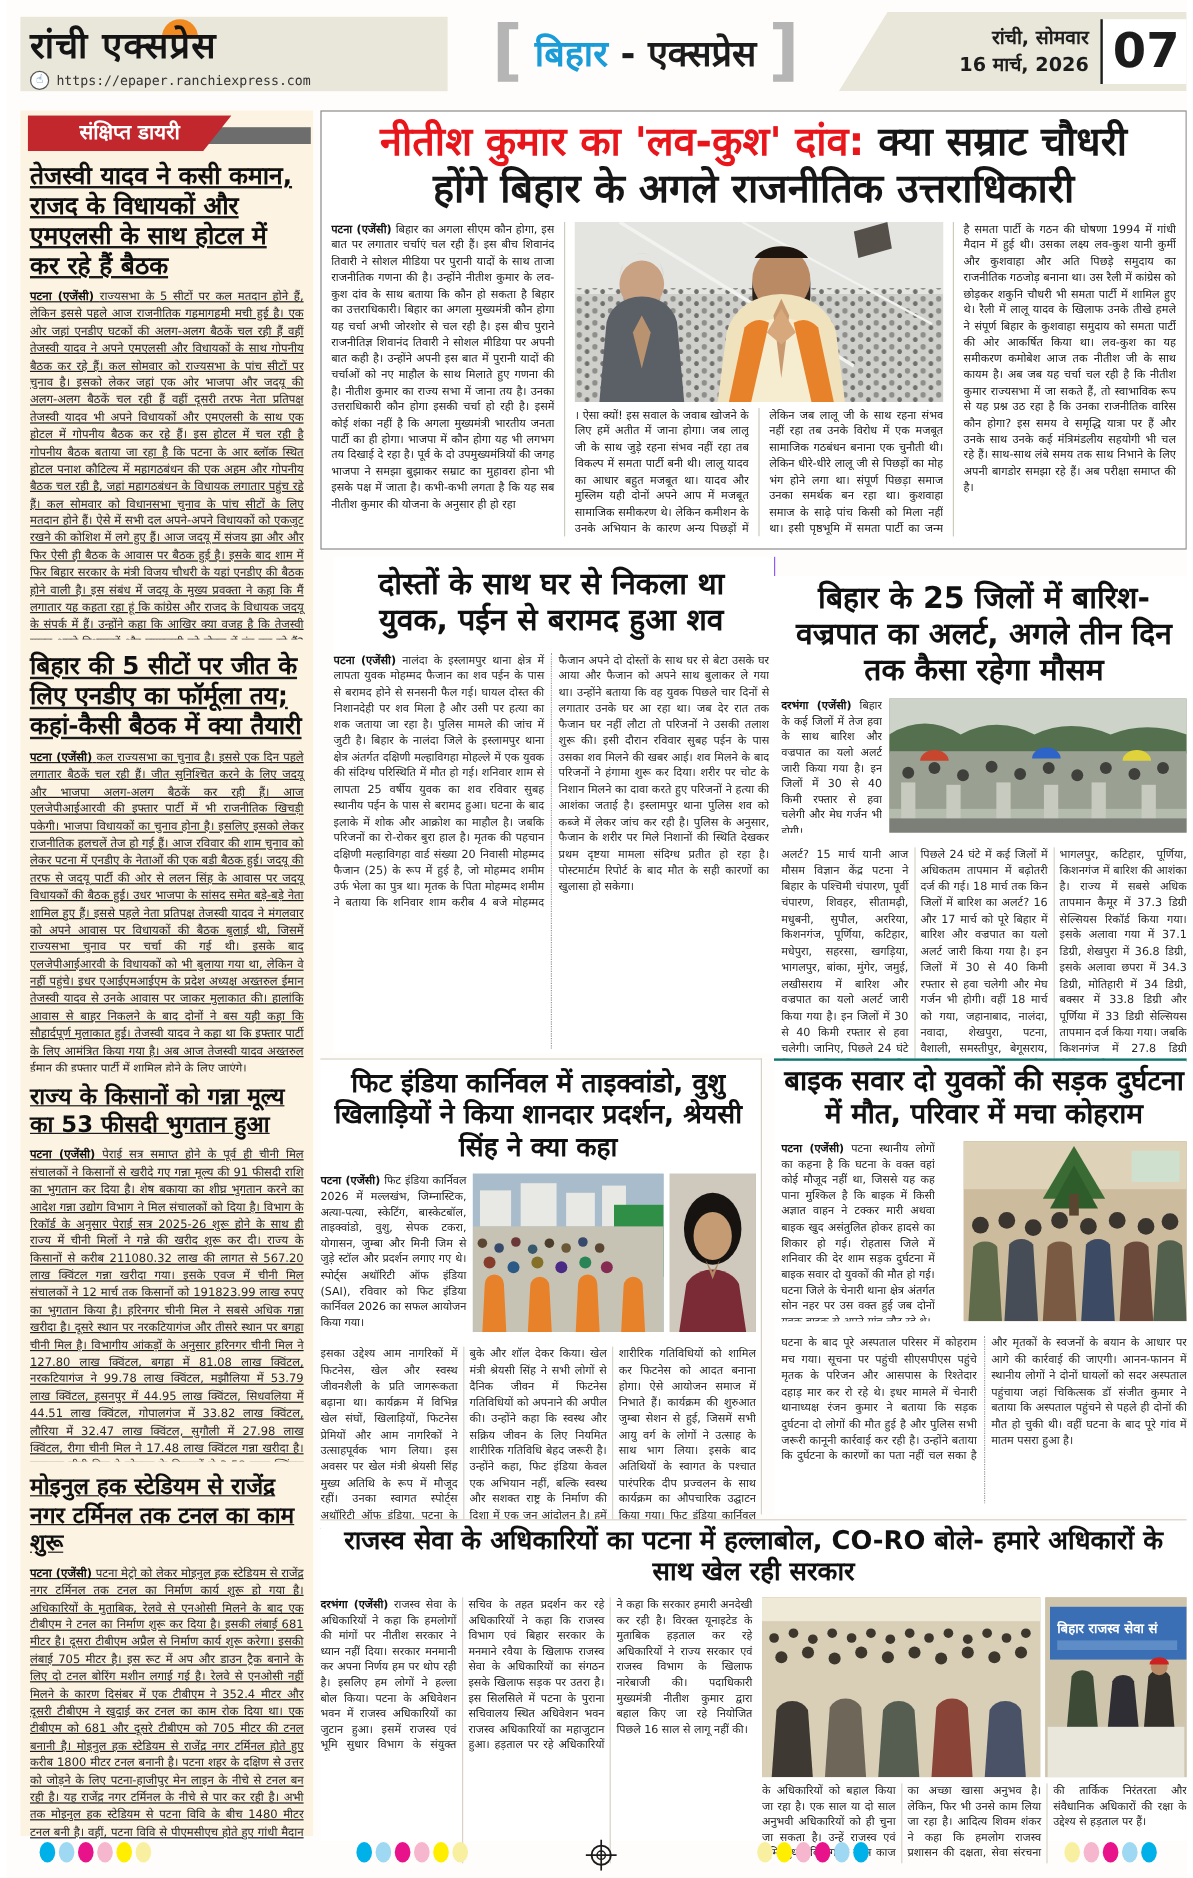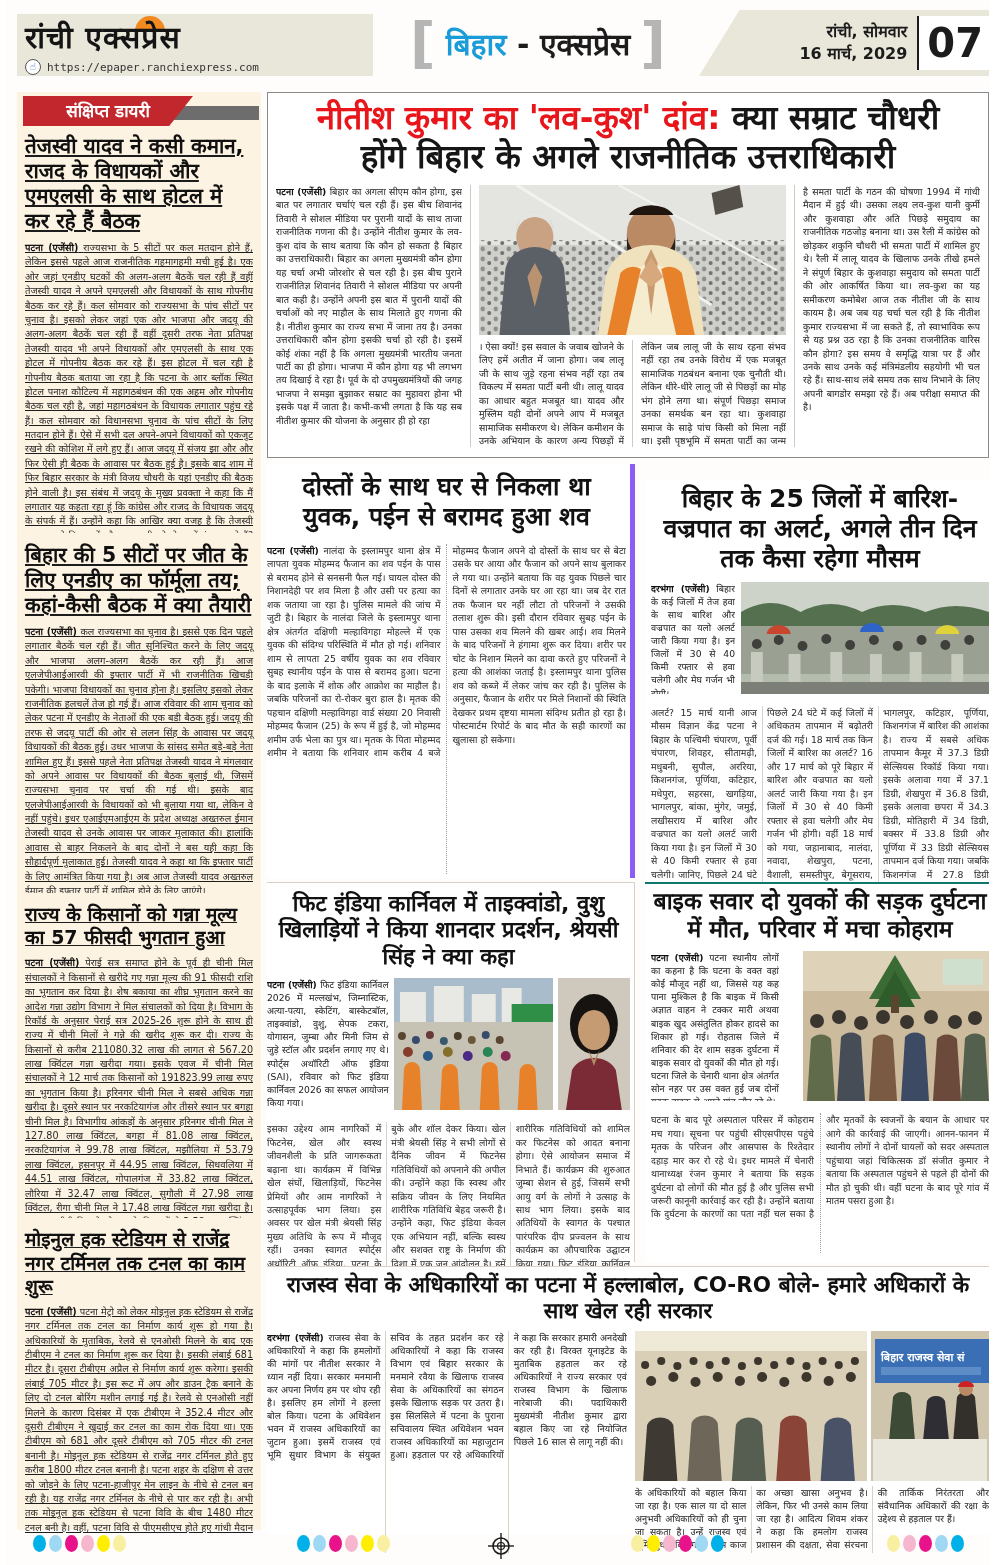--- a/index.html
+++ b/index.html
@@ -47,21 +47,21 @@
   .lead-mid-col { flex:1; font-size:9.3px; line-height:1.45; text-align:justify; overflow:hidden; }
   .vsep { border-left:1px solid #cfcabe; }
 
   
   .story { position:absolute; background:#fff; }
   .st-head { font-weight:bold; text-align:center; line-height:1.2; color:#111; }
   .st-body { font-size:9.3px; line-height:1.45; text-align:justify; color:#2a2a2a;margin-top:12px; }
   .cols2 { column-count:2; column-gap:12px; column-rule:1px dotted #999; }
   .cols3 { column-count:3; column-gap:10px; column-rule:1px solid #d8d2c6; }
 
-  .missing { left:262px; top:464px; width:368px; height:414px; padding:4px 4px 0 0; border-right:5px solid #8b5cf6; }
+  .missing { left:273px; top:464px; width:368px; height:414px; padding:4px 4px 0 0; border-right:1px solid #8b5cf6; }
   .missing .st-head { font-size:25px; margin:4px 6px 8px 6px; }
   .missing .st-body { height:330px; overflow:hidden; }
 
   .weather { left:640px; top:480px; width:344px; height:414px; padding:2px 0 0 6px; }
   .weather .st-head { font-size:25px; margin:2px 0 8px 0; }
   .weather-row { display:flex; gap:6px; height:112px; margin-bottom:6px; }
   .weather-leadcol { width:84px; font-size:9.2px; line-height:1.42; text-align:justify; overflow:hidden; }
   .weather-photo { flex:1; background:#aab3a4; position:relative; overflow:hidden; }
   .weather-bottom { height:198px; overflow:hidden; }
 
@@ -116,21 +116,21 @@
       <span class="bracket">[</span>
       <span class="section-title">
         <span class="blue">बिहार</span>
         <span>- एक्सप्रेस</span>
       </span>
       <span class="bracket">]</span>
     </div>
     <div class="mast-right">
       <div class="date-lines">
         <div>रांची, सोमवार</div>
-        <div>16 मार्च, 2029</div>
+        <div>16 मार्च, 2026</div>
       </div>
       <div class="page-num">07</div>
     </div>
   </div>
 
   <div class="sidebar">
     <div class="diary-banner">
       <div class="diary-bar"></div>
       <div class="diary-red">संक्षिप्त डायरी</div>
     </div>
@@ -145,21 +145,21 @@
 
     <div class="sb-art">
       <div class="sb-head">बिहार की 5 सीटों पर जीत के लिए एनडीए का फॉर्मूला तय; कहां-कैसी बैठक में क्या तैयारी</div>
       <div class="sb-body" style="height:268px;overflow:hidden;">
         <span class="dateline">पटना (एजेंसी)</span>
         <span>कल राज्यसभा का चुनाव है। इससे एक दिन पहले लगातार बैठकें चल रही हैं। जीत सुनिश्चित करने के लिए जदयू और भाजपा अलग-अलग बैठकें कर रही हैं। आज एलजेपीआईआरवी की इफ्तार पार्टी में भी राजनीतिक खिचड़ी पकेगी। भाजपा विधायकों का चुनाव होना है। इसलिए इसको लेकर राजनीतिक हलचलें तेज हो गई हैं। आज रविवार की शाम चुनाव को लेकर पटना में एनडीए के नेताओं की एक बड़ी बैठक हुई। जदयू की तरफ से जदयू पार्टी की ओर से ललन सिंह के आवास पर जदयू विधायकों की बैठक हुई। उधर भाजपा के सांसद समेत बड़े-बड़े नेता शामिल हुए हैं। इससे पहले नेता प्रतिपक्ष तेजस्वी यादव ने मंगलवार को अपने आवास पर विधायकों की बैठक बुलाई थी, जिसमें राज्यसभा चुनाव पर चर्चा की गई थी। इसके बाद एलजेपीआईआरवी के विधायकों को भी बुलाया गया था, लेकिन वे नहीं पहुंचे। इधर एआईएमआईएम के प्रदेश अध्यक्ष अख्तरुल ईमान तेजस्वी यादव से उनके आवास पर जाकर मुलाकात की। हालांकि आवास से बाहर निकलने के बाद दोनों ने बस यही कहा कि सौहार्दपूर्ण मुलाकात हुई। तेजस्वी यादव ने कहा था कि इफ्तार पार्टी के लिए आमंत्रित किया गया है। अब आज तेजस्वी यादव अख्तरुल ईमान की इफ्तार पार्टी में शामिल होने के लिए जाएंगे।</span>
       </div>
     </div>
 
     <div class="sb-art">
-      <div class="sb-head small">राज्य के किसानों को गन्ना मूल्य का 57 फीसदी भुगतान हुआ</div>
+      <div class="sb-head small">राज्य के किसानों को गन्ना मूल्य का 53 फीसदी भुगतान हुआ</div>
       <div class="sb-body" style="height:262px;overflow:hidden;">
         <span class="dateline">पटना (एजेंसी)</span>
         <span>पेराई सत्र समाप्त होने के पूर्व ही चीनी मिल संचालकों ने किसानों से खरीदे गए गन्ना मूल्य की 91 फीसदी राशि का भुगतान कर दिया है। शेष बकाया का शीघ्र भुगतान करने का आदेश गन्ना उद्योग विभाग ने मिल संचालकों को दिया है। विभाग के रिकॉर्ड के अनुसार पेराई सत्र 2025-26 शुरू होने के साथ ही राज्य में चीनी मिलों ने गन्ने की खरीद शुरू कर दी। राज्य के किसानों से करीब 211080.32 लाख की लागत से 567.20 लाख क्विंटल गन्ना खरीदा गया। इसके एवज में चीनी मिल संचालकों ने 12 मार्च तक किसानों को 191823.99 लाख रुपए का भुगतान किया है। हरिनगर चीनी मिल ने सबसे अधिक गन्ना खरीदा है। दूसरे स्थान पर नरकटियागंज और तीसरे स्थान पर बगहा चीनी मिल है। विभागीय आंकड़ों के अनुसार हरिनगर चीनी मिल ने 127.80 लाख क्विंटल, बगहा में 81.08 लाख क्विंटल, नरकटियागंज ने 99.78 लाख क्विंटल, मझौलिया में 53.79 लाख क्विंटल, हसनपुर में 44.95 लाख क्विंटल, सिधवलिया में 44.51 लाख क्विंटल, गोपालगंज में 33.82 लाख क्विंटल, लौरिया में 32.47 लाख क्विंटल, सुगौली में 27.98 लाख क्विंटल, रीगा चीनी मिल ने 17.48 लाख क्विंटल गन्ना खरीदा है। प्रतापपुर चीनी मिल ने सोनहन के किसानों से 3.58 लाख क्विंटल गन्ना खरीदा है। अधिकांश राशि का भुगतान कर दिया गया है। इक्षु आयुक्त ने बताया कि सभी मिलों को आदेश दिया गया है कि गन्ना किसानों की जो बकाया राशि है उसे शीघ्र भुगतान किया जाए।</span>
       </div>
     </div>
 
     <div class="sb-art">
       <div class="sb-head small">मोइनुल हक स्टेडियम से राजेंद्र नगर टर्मिनल तक टनल का काम शुरू</div>
       <div class="sb-body" style="height:228px;overflow:hidden;">
         <span class="dateline">पटना (एजेंसी)</span>

